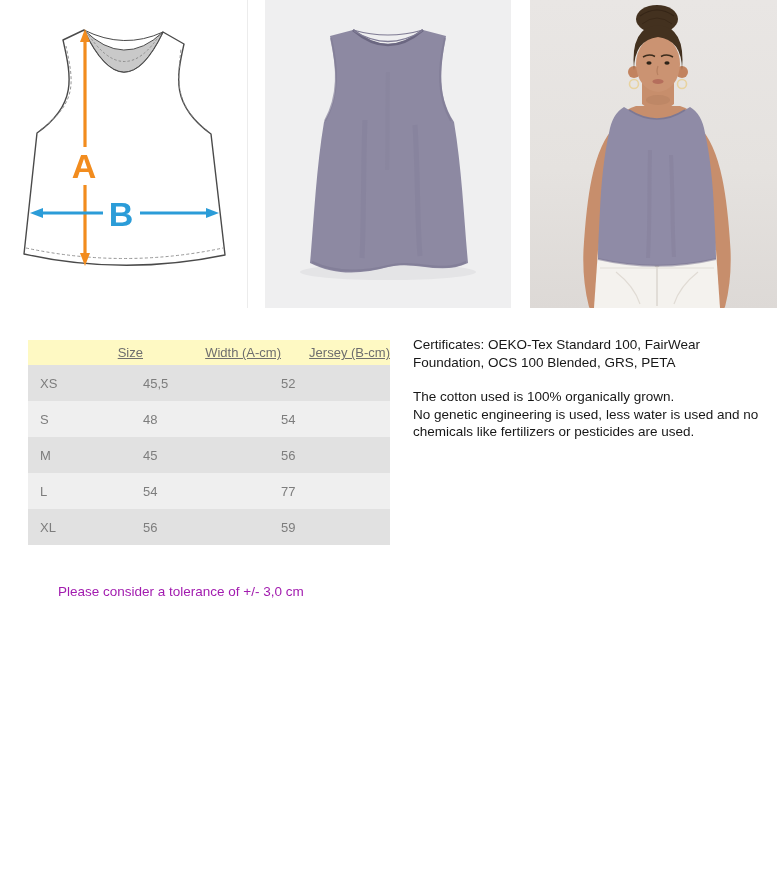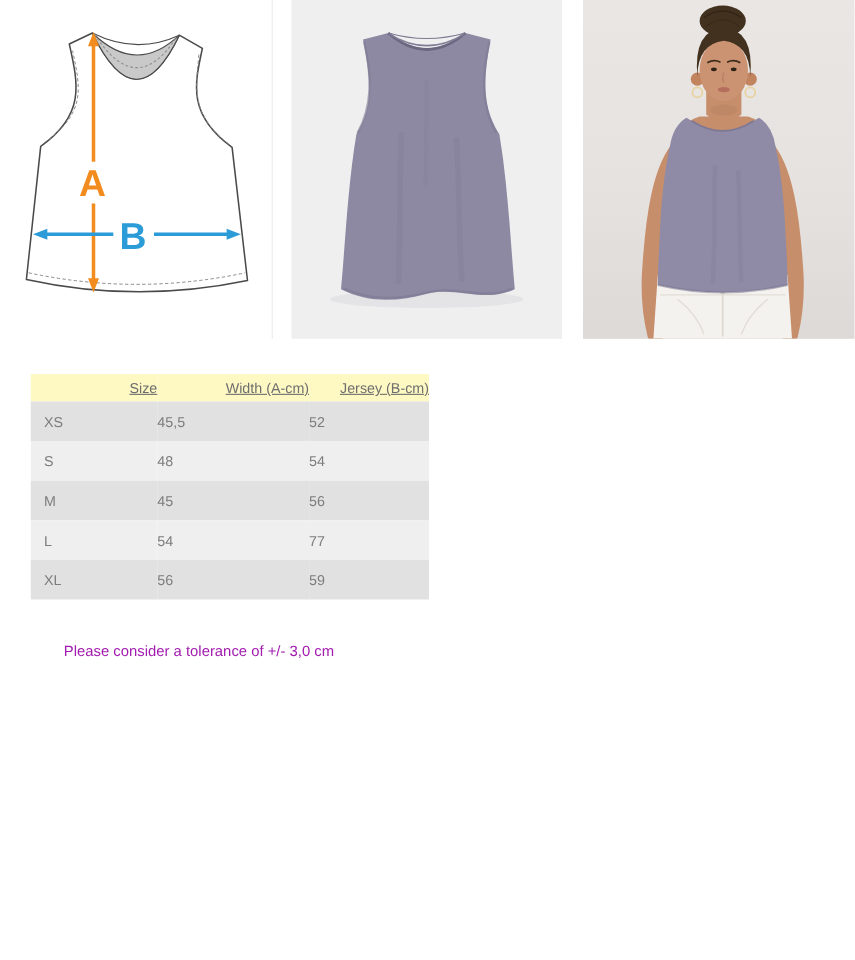--- a/index.html
+++ b/index.html
@@ -220,13 +220,16 @@
       <td>XL</td>
       <td>56</td>
       <td>59</td>
     </tr>
   </tbody>
 </table>
 
 <p class="tolerance">Please consider a tolerance of +/- 3,0 cm</p>
 
 <div class="description">
+  <p>Certificates: OEKO-Tex Standard 100, FairWear Foundation, OCS 100 Blended, GRS, PETA</p>
+  <p>The cotton used is 100% organically grown.
+No genetic engineering is used, less water is used and no chemicals like fertilizers or pesticides are used.</p>
 </div>
 
 </body></html>

